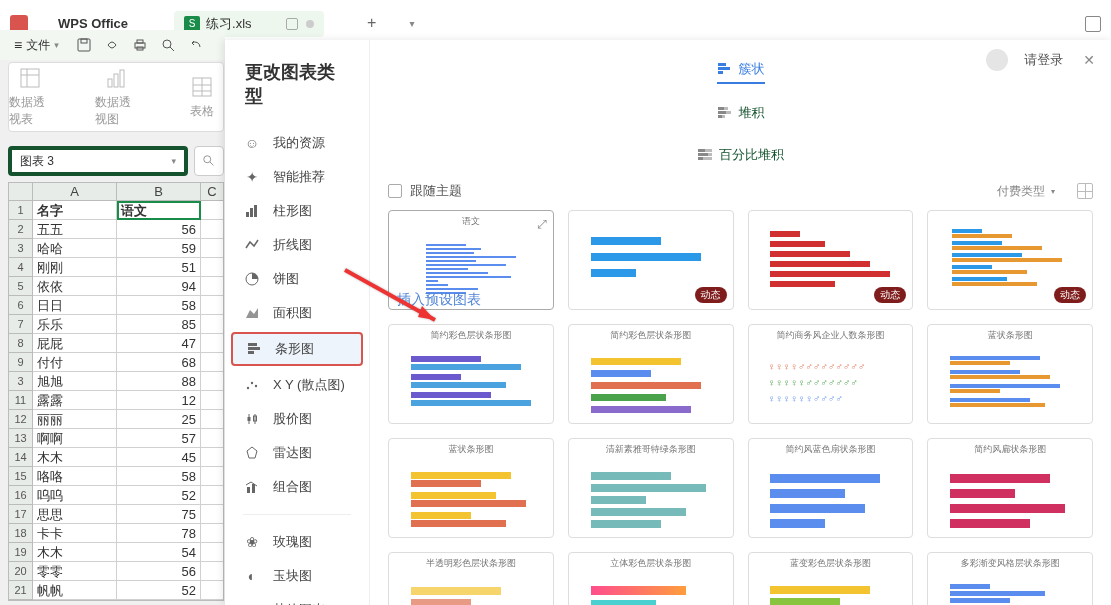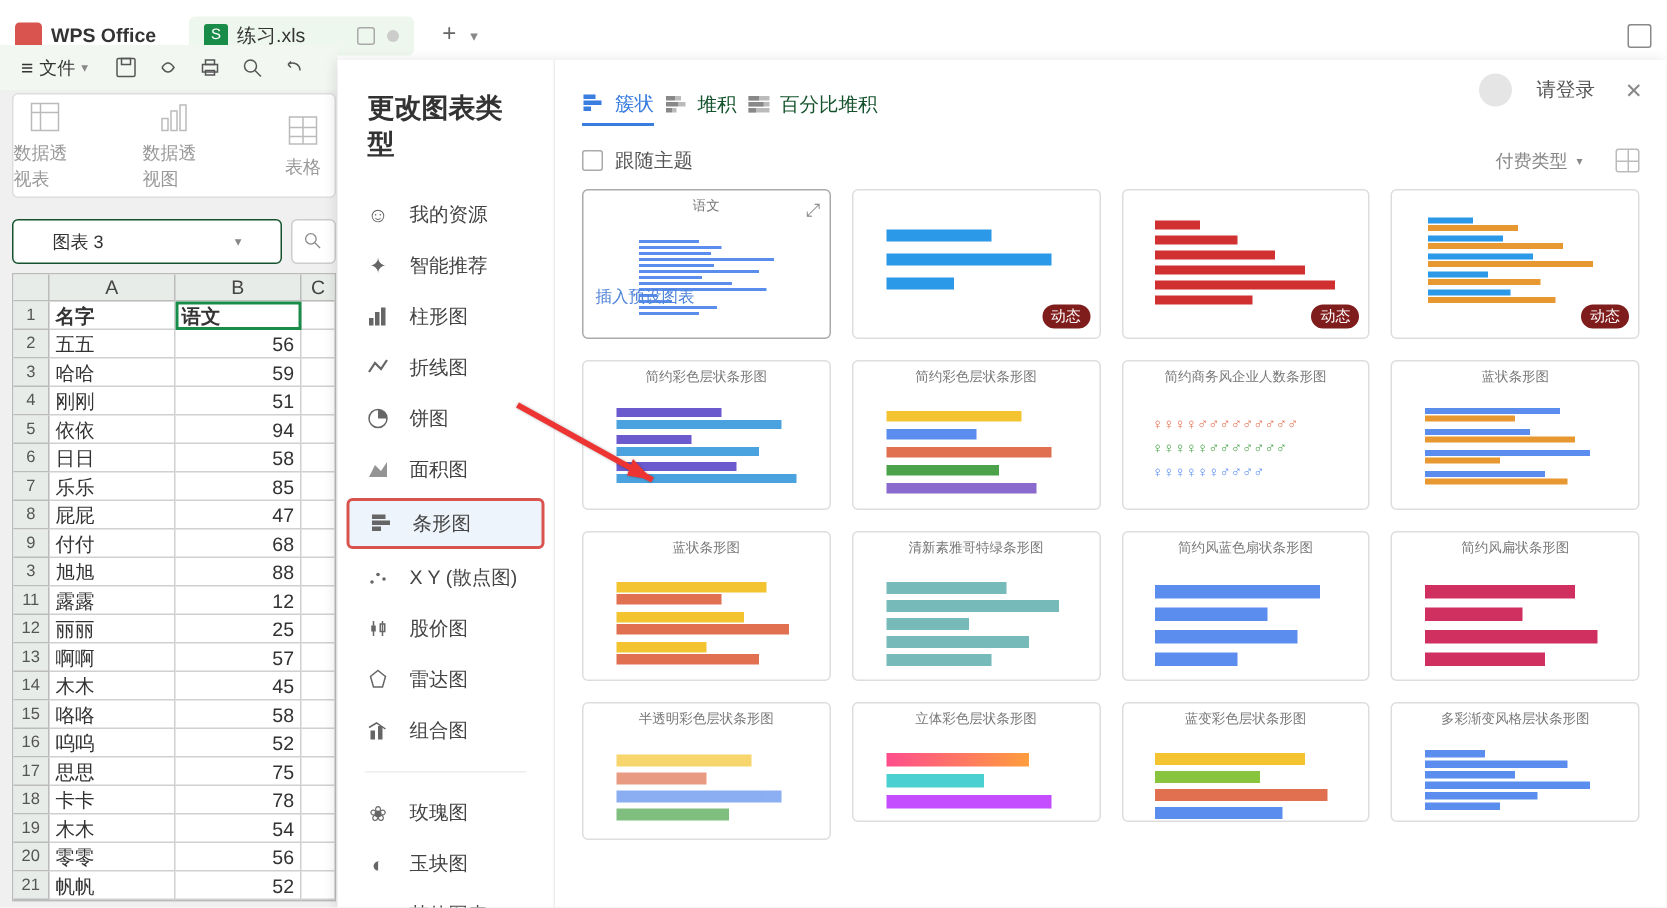--- a/index.html
+++ b/index.html
@@ -1,19 +1,19 @@
 <!DOCTYPE html>
 <html><head>
 <meta charset="utf-8">
 <style>
 * { margin: 0; padding: 0; box-sizing: border-box; }
 body { font-family: "Microsoft YaHei", Arial, sans-serif; font-size: 12px; color: #333; background: #f0f0f0; width: 1111px; height: 605px; overflow: hidden; position: relative; }
 
 
-.titlebar { height: 48px; background: #fff; display: flex; align-items: center; border-bottom: 1px solid #ddd; padding: 0 4px; }
+.titlebar { height: 48px; background: #fff; display: flex; align-items: center; border-bottom: 1px solid #ddd; padding: 0 4px; gap: 24px; }
 .wps-logo { width: 18px; height: 18px; background: #d9534f; margin: 0 6px; border-radius: 3px; position: relative; }
 .wps-text { font-size: 13px; font-weight: bold; margin-right: 20px; }
 .tab { display: flex; align-items: center; padding: 4px 10px; background: #fff; border-radius: 4px; margin: 2px; }
 .tab.active { background: #eef7ee; }
 .xls-icon { width: 16px; height: 16px; background: #1a8c4a; border-radius: 2px; color: #fff; font-size: 10px; text-align: center; line-height: 16px; margin-right: 6px; }
 .tab-title { font-size: 13px; margin-right: 30px; }
 .tab-ctrl { width: 12px; height: 12px; border: 1px solid #aaa; border-radius: 2px; margin-left: 4px; }
 .tab-dot { width: 8px; height: 8px; border-radius: 50%; background: #ccc; margin-left: 8px; }
 .tab-add { width: 20px; height: 20px; font-size: 16px; color: #666; margin-left: 12px; text-align: center; cursor: pointer; }
 .tab-dd { font-size: 10px; color: #888; margin-left: 4px; cursor: pointer; }
@@ -26,21 +26,21 @@
 .hamburger { font-size: 14px; }
 .tb-icon { width: 18px; height: 18px; display: flex; align-items: center; justify-content: center; cursor: pointer; color: #555; }
 
 
 .ribbon { position: absolute; top: 62px; left: 8px; width: 216px; height: 70px; background: #fff; display: flex; border: 1px solid #ddd; border-radius: 4px; gap: 44px; }
 .ribbon-item { flex: 1; display: flex; flex-direction: column; align-items: center; justify-content: center; gap: 4px; color: #999; cursor: pointer; }
 .ribbon-icon { width: 24px; height: 24px; display: flex; align-items: center; justify-content: center; }
 
 
 .namebox-row { position: absolute; top: 146px; left: 8px; width: 216px; height: 30px; display: flex; gap: 6px; }
-.namebox { flex: 1; border: 1px solid #14532d; border-radius: 4px; background: #fff; display: flex; align-items: center; padding: 0 26px; justify-content: space-between; text-align: right; }
+.namebox { flex: 1; border: 4px solid #14532d; border-radius: 4px; background: #fff; display: flex; align-items: center; padding: 0 8px; justify-content: space-between; text-align: right; }
 .namebox-dd { font-size: 9px; color: #888; }
 .formula-search { width: 30px; border: 1px solid #ccc; border-radius: 4px; background: #fff; display: flex; align-items: center; justify-content: center; }
 
 
 .grid { position: absolute; top: 182px; left: 8px; width: 216px; background: #fff; border: 1px solid #bbb; font-size: 13px; }
 .col-headers { display: flex; height: 18px; background: #e8ece8; }
 .select-all { width: 24px; border-right: 1px solid #bbb; border-bottom: 1px solid #bbb; }
 .ch { flex: 1; text-align: center; border-right: 1px solid #bbb; border-bottom: 1px solid #bbb; line-height: 18px; color: #444; }
 .rows { }
 .row { display: flex; height: 19px; }
@@ -62,40 +62,40 @@
 .arrow-red { position: absolute; top: 265px; left: 340px; color: #e33; font-size: 30px; pointer-events: none; z-index: 5; }
 .arrow-red svg { filter: drop-shadow(0 0 1px rgba(0,0,0,0.3)); }
 
 
 .dialog-topright { position: absolute; top: 48px; right: 12px; display: flex; align-items: center; gap: 16px; }
 .avatar { width: 22px; height: 22px; border-radius: 50%; background: #e5e5e5; }
 .login-text { font-size: 13px; color: #555; }
 .dlg-close { font-size: 14px; color: #888; padding: 4px; cursor: pointer; }
 
 .dialog-main { flex: 1; padding: 10px 18px; overflow: hidden; }
-.subtype-row { display: flex; gap: 7px; align-items: center; padding: 10px 0; }
+.subtype-row { display: flex; gap: 20px; align-items: center; padding: 10px 0; flex-direction: column; }
 .subtype { display: flex; align-items: center; gap: 6px; font-size: 13px; color: #14532d; cursor: pointer; padding-bottom: 4px; }
 .subtype.active { color: #3a7de0; border-bottom: 2px solid #3a7de0; }
 .st-icon { width: 16px; height: 16px; }
 
 .option-row { display: flex; align-items: center; justify-content: space-between; padding: 4px 0 10px; }
 .follow { display: flex; align-items: center; gap: 8px; font-size: 13px; color: #555; }
 .checkbox { width: 14px; height: 14px; border: 1px solid #aaa; border-radius: 2px; }
 .paytype { font-size: 12px; color: #888; display: flex; align-items: center; gap: 6px; }
 .gridview-icon { width: 16px; height: 16px; border: 1px solid #bbb; border-radius: 2px; display: inline-block; background: linear-gradient(#bbb,#bbb) 50% 0/1px 100% no-repeat, linear-gradient(#bbb,#bbb) 0 50%/100% 1px no-repeat; }
 
 
 .gallery { display: grid; grid-template-columns: repeat(4, 1fr); gap: 14px; }
 .thumb { border: 1px solid #ddd; border-radius: 4px; height: 100px; background: #fff; position: relative; overflow: hidden; cursor: pointer; display: flex; flex-direction: column; }
 .thumb.first { border: 1px solid #aaa; }
 .thumb-title { text-align: center; font-size: 9px; color: #777; padding: 4px 0; }
 .thumb-body { flex: 1; display: flex; align-items: center; justify-content: center; padding: 4px; }
 .expand-icon { position: absolute; top: 6px; right: 6px; font-size: 12px; color: #888; }
 .dyn-badge { position: absolute; bottom: 6px; right: 6px; background: #7f1d1d; color: #fff; font-size: 10px; padding: 1px 6px; border-radius: 8px; }
-.thumb-caption { position: absolute; bottom: 20px; left: 8px; font-size: 11px; color: #5084d8; }
+.thumb-caption { position: absolute; bottom: 0; left: 8px; font-size: 14px; color: #5084d8; }
 
 
 svg { display: block; }
 </style>
 </head>
 <body>
 
 <div class="titlebar">
   <div class="wps-logo"></div>
   <span class="wps-text">WPS Office</span>

